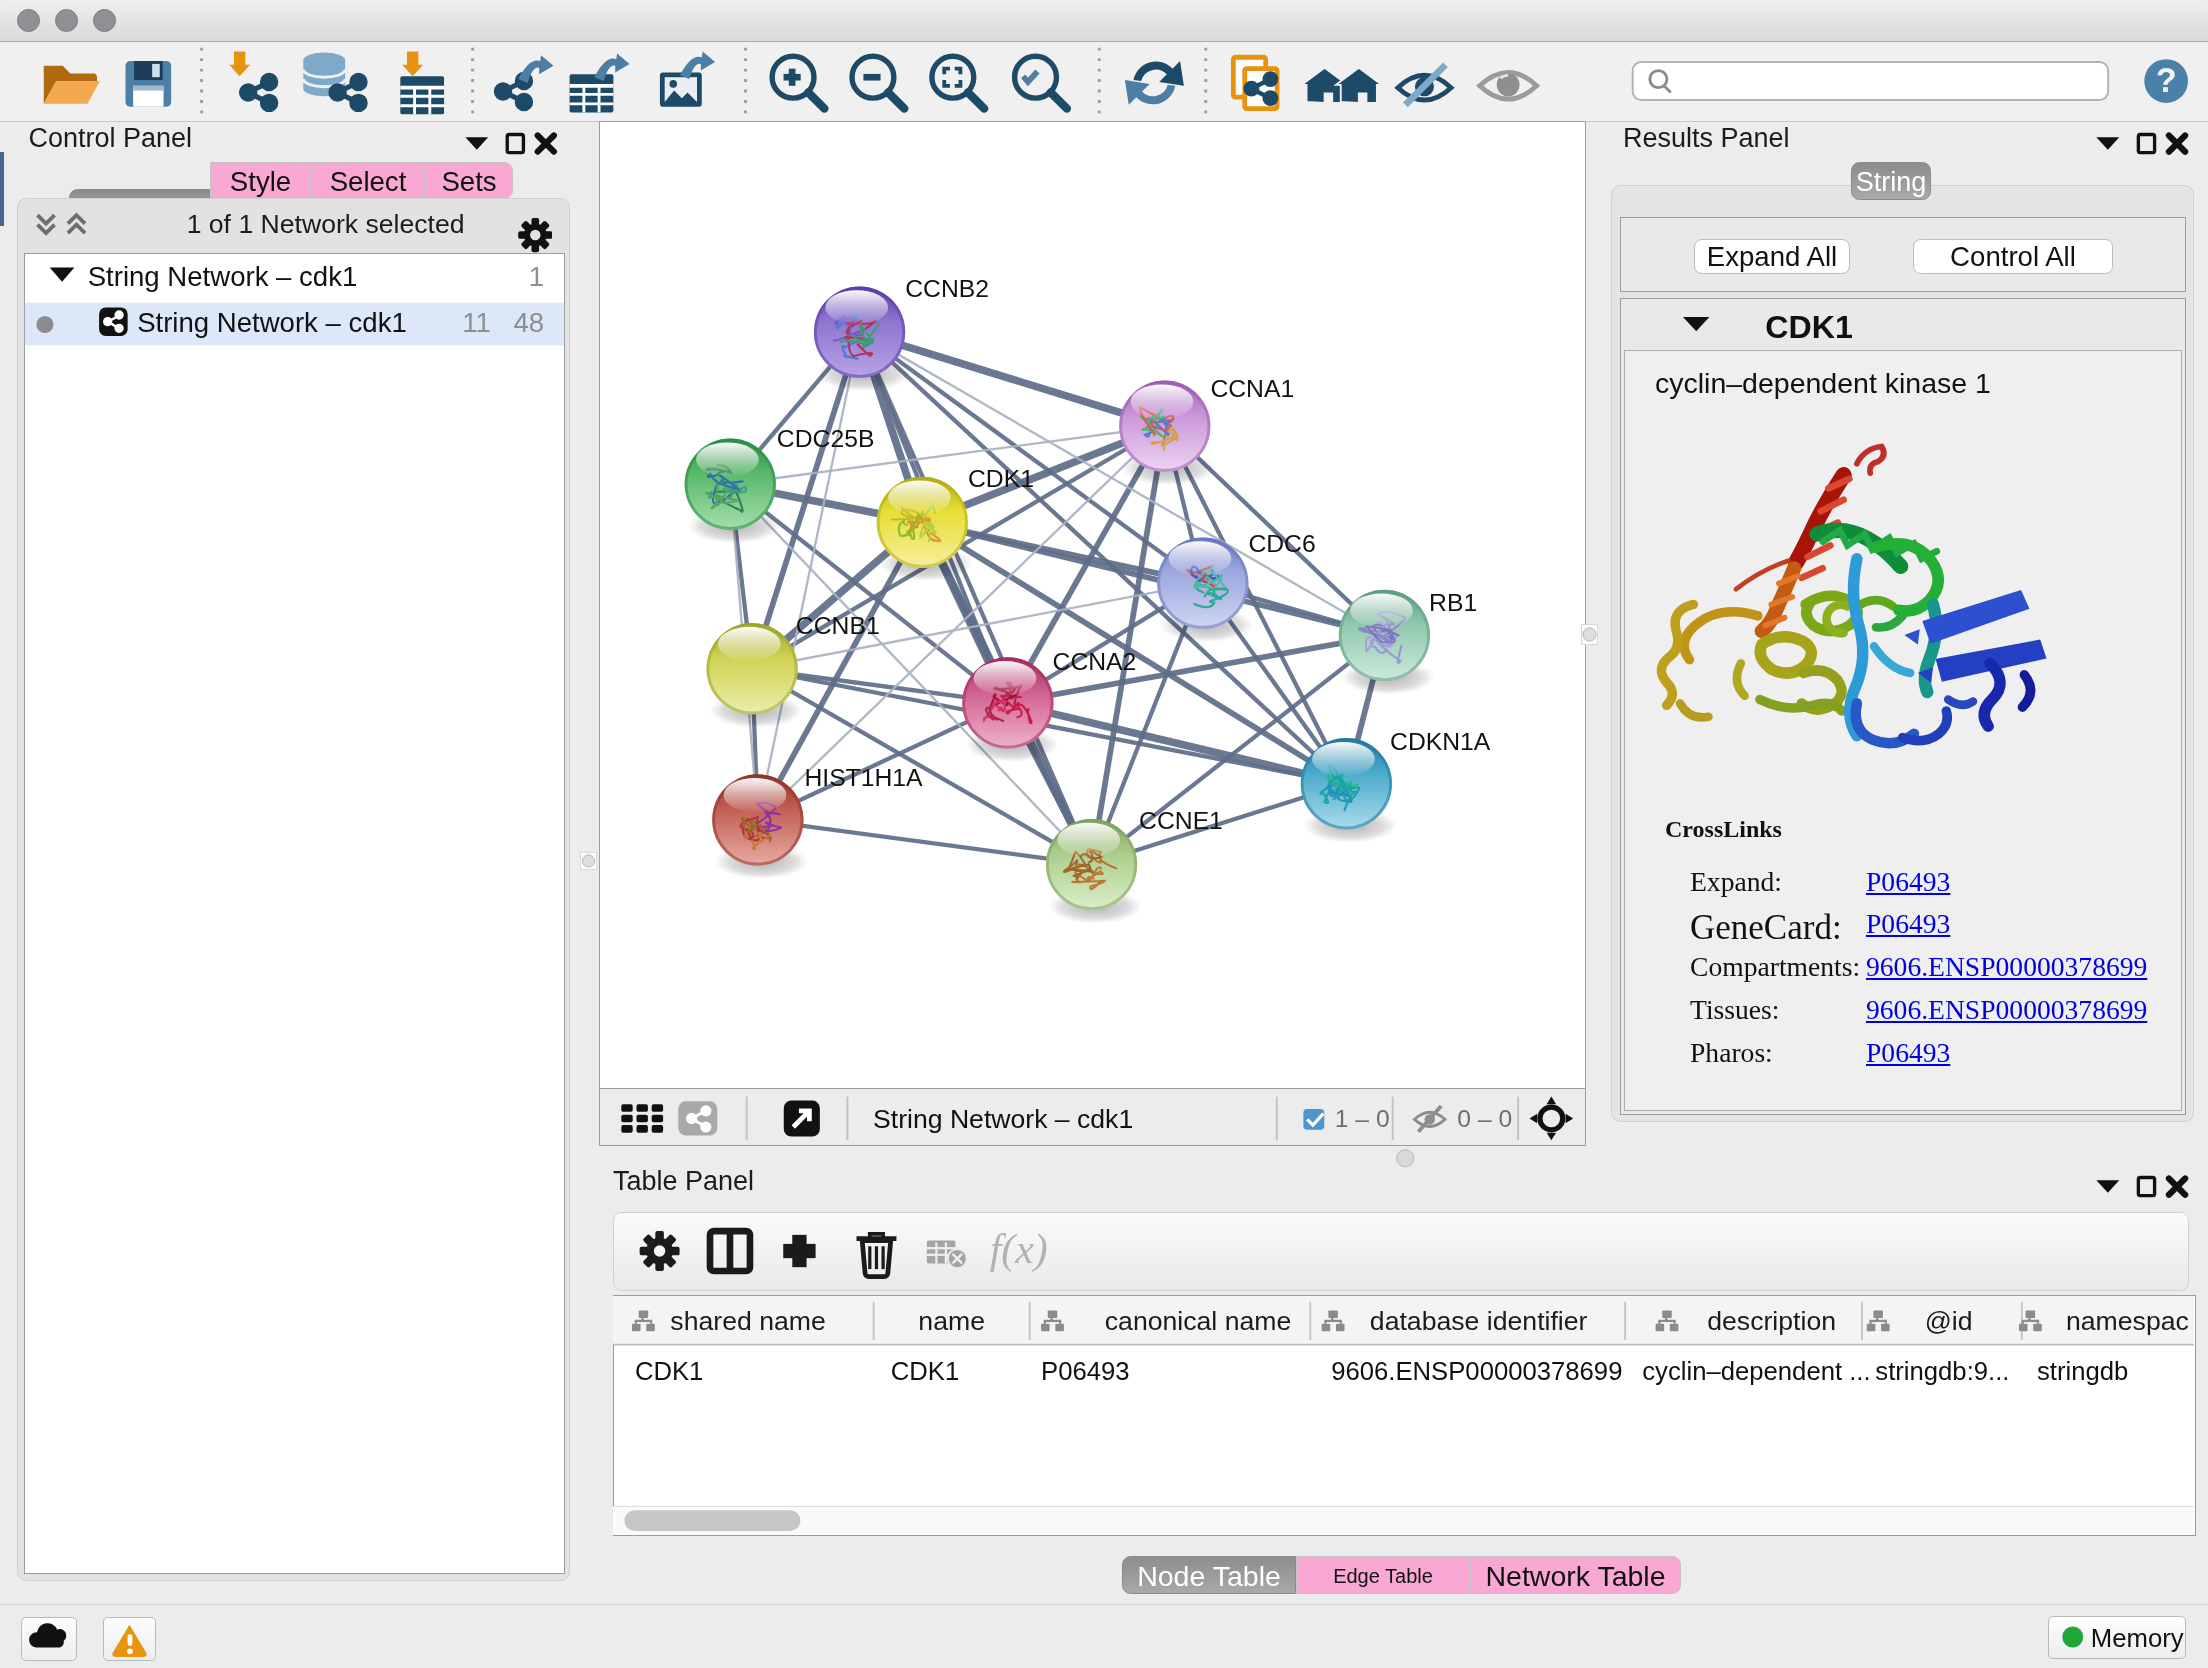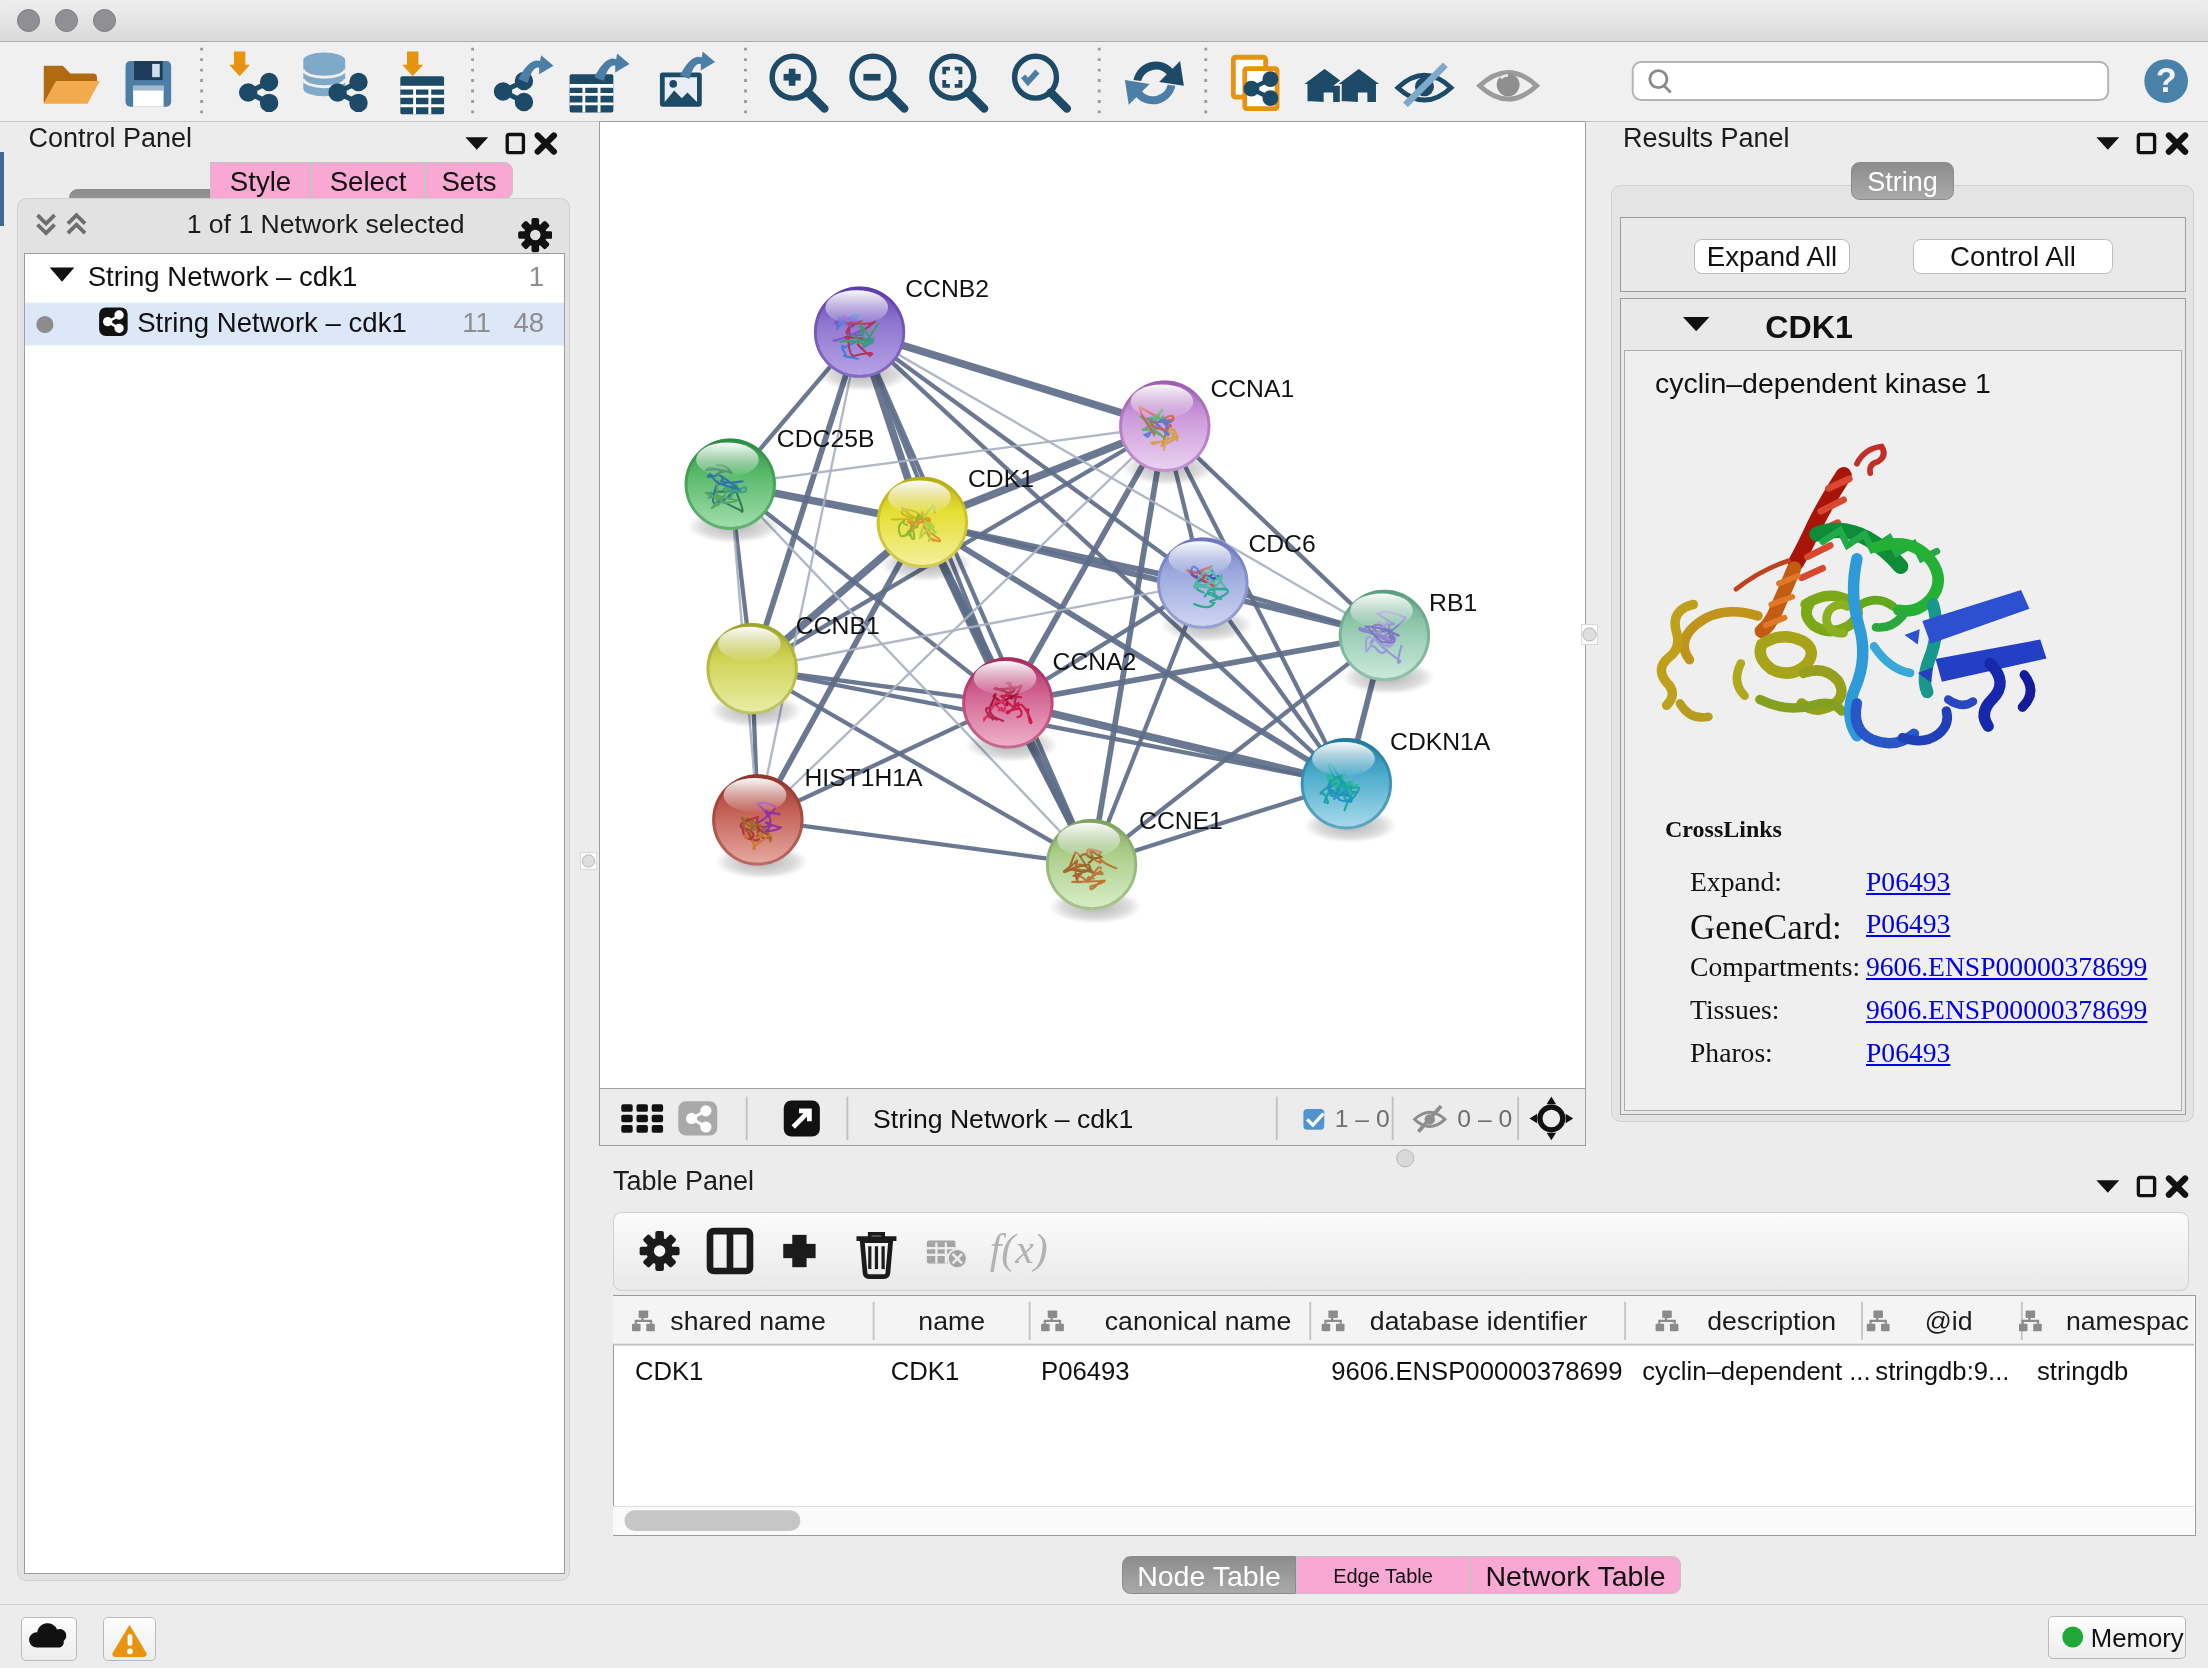--- a/index.html
+++ b/index.html
@@ -516,21 +516,21 @@
 <svg class="abs" style="left:1581px;top:624px" width="17" height="21" viewBox="0 0 18 22">
     <circle cx="9" cy="11" r="7" fill="#dedede" stroke="#b2b2b2"></circle>
   </svg>
 <div class="ptitle" style="left:1623px;top:123px">Results Panel</div>
 <svg class="abs" style="left:2083px;top:121px" width="126" height="48" viewBox="0 0 132 50">
     <path d="M14 17 h24 l-12 13 z" fill="#111"></path>
     <rect x="58" y="14" width="17" height="19" rx="2" fill="none" stroke="#111" stroke-width="3.5"></rect>
     <path d="M90 15 l17 17 m0 -17 l-17 17" stroke="#111" stroke-width="6.5" stroke-linecap="round"></path>
   </svg>
 <div class="abs" style="left:1611px;top:185px;width:583px;height:937px;background:#e4e4e4;border:1px solid #d0d0d0;border-radius:9.5px;box-sizing:border-box"></div>
-<div class="tab tabsel" style="left:1851px;top:162px;width:103px;height:38px;line-height:38px;border-radius:8.6px;font-size:27px">String</div>
+<div class="tab tabsel" style="left:1851px;top:162px;width:80px;height:38px;line-height:38px;border-radius:8.6px;font-size:27px">String</div>
 <div class="abs" style="left:1620px;top:217px;width:566px;height:75px;background:#e9e9e9;border:1px solid #9c9c9c;box-sizing:border-box"></div>
 <div class="abs" style="left:1694px;top:239px;width:156px;height:35px;background:#fff;border:1px solid #bdbdbd;border-radius:8px;box-sizing:border-box;text-align:center;line-height:33px;font-size:27.6px;color:#111">Expand All</div>
 <div class="abs" style="left:1913px;top:239px;width:200px;height:35px;background:#fff;border:1px solid #bdbdbd;border-radius:7.6px;box-sizing:border-box;text-align:center;line-height:33px;font-size:27.6px;color:#111">Control All</div>
 <div class="abs" style="left:1620px;top:298px;width:566px;height:817px;background:#e9e9e9;border:1px solid #9c9c9c;box-sizing:border-box"></div>
 <svg class="abs" style="left:1620px;top:298px" width="566" height="53" viewBox="0 0 595 56">
     <path d="M65 20 h28 l-14 15 z" fill="#111"></path>
     <text x="152" y="42" font-size="34" font-weight="bold" fill="#111" font-family="Liberation Sans">CDK1</text>
   </svg>
 <div class="abs" style="left:1624px;top:350px;width:558px;height:761px;background:#efefef;border:1px solid #adadad;box-sizing:border-box"></div>
 <div class="abs" style="left:1655px;top:367px;font-size:28.5px;color:#111">cyclin–dependent kinase 1</div>

